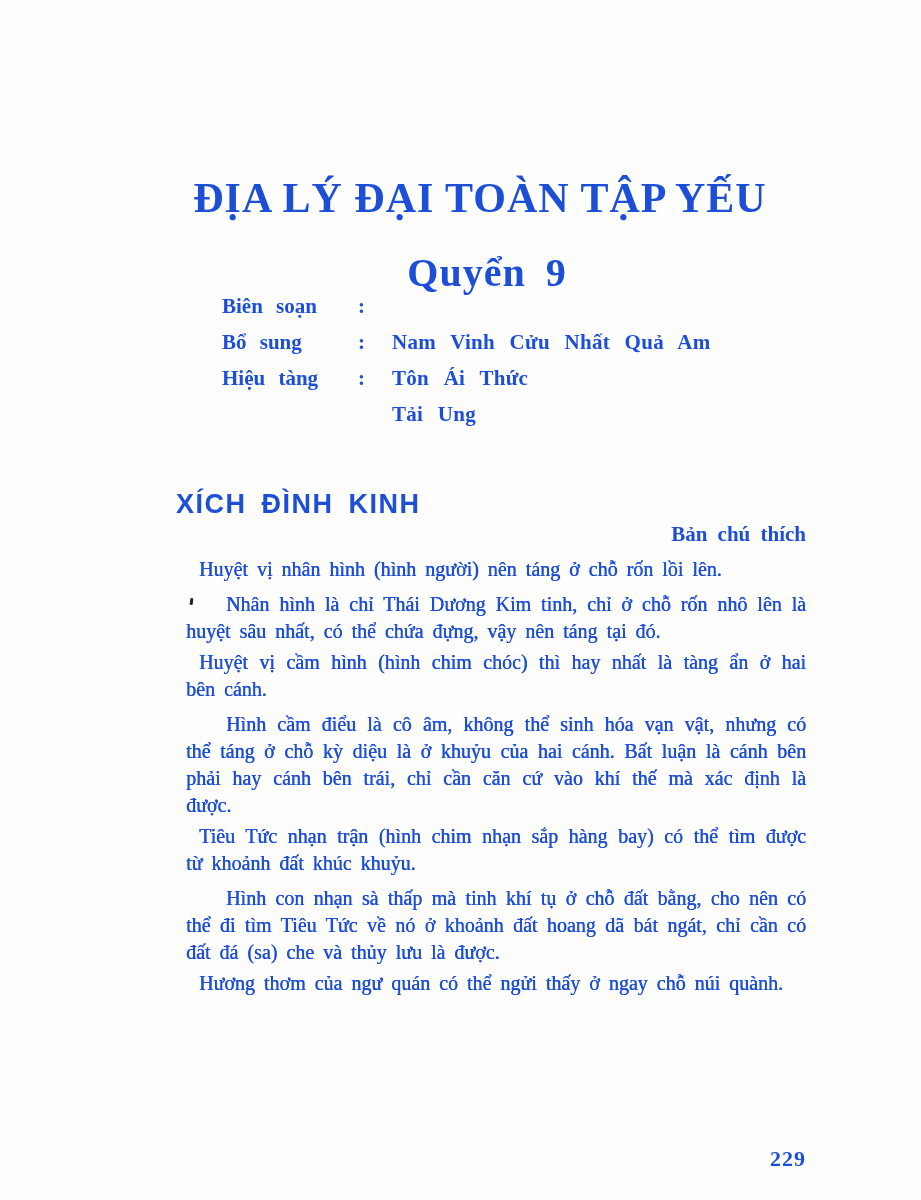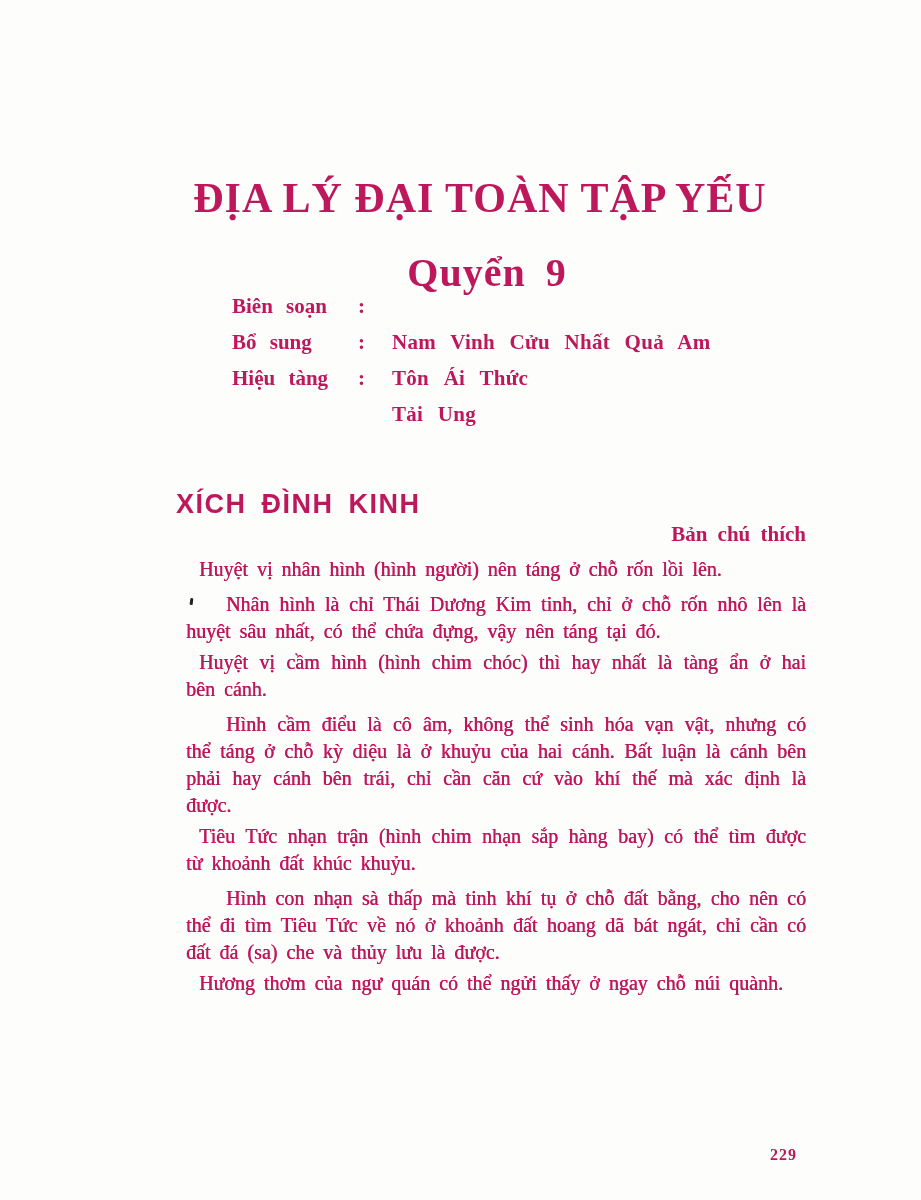--- a/index.html
+++ b/index.html
@@ -1,21 +1,21 @@
 <!DOCTYPE html>
 <html lang="vi"><head>
 <meta charset="utf-8">
 <style>
   html, body { margin: 0; padding: 0; background: #fdfdfb; }
   .page {
     position: relative;
     width: 921px;
     height: 1200px;
     background: #fdfdfb;
-    color: #be185d;
+    color: #1d4ed8;
     font-family: "Liberation Serif", "DejaVu Serif", serif;
     overflow: hidden;
   }
   .content {
     position: absolute;
     left: 186px;
     top: 0;
     width: 620px;
     height: 100%;
   }
@@ -49,21 +49,21 @@
     padding-left: 36px;
     box-sizing: border-box;
     font-size: 21px;
     font-weight: 600;
   }
   .credit-row {
     display: grid;
     grid-template-columns: 136px 34px auto;
     line-height: 36px;
   }
-  .credit-label { word-spacing: 8px; margin-left: 10px; }
+  .credit-label { word-spacing: 8px; }
   .credit-colon { text-align: left; }
   .credit-value { word-spacing: 9px; letter-spacing: 0.3px; white-space: nowrap; }
   .chapter {
     position: absolute;
     top: 462px;
     left: -10px;
     width: 620px;
     text-align: left;
     font-family: "Liberation Sans", "DejaVu Sans", sans-serif;
     font-size: 27px;
@@ -93,21 +93,21 @@
     text-shadow: 0.4px 0 0 currentColor;
   }
   .body-text p { margin: 0; }
   .body-text p.kinh { margin-top: 4px; text-indent: 13px; }
   .body-text p.chu  { margin-top: 8px;  text-indent: 40px; }
   .body-text p.kinh:first-child { margin-top: 0; }
   .page-number {
     position: absolute;
     left: 770px;
     top: 1146px;
-    font-size: 16px;
+    font-size: 22px;
     font-weight: 700;
     letter-spacing: 1px;
   }
   .ink-speck {
     position: absolute;
     left: 190px;
     top: 598px;
     width: 3px;
     height: 7px;
     background: #222;

